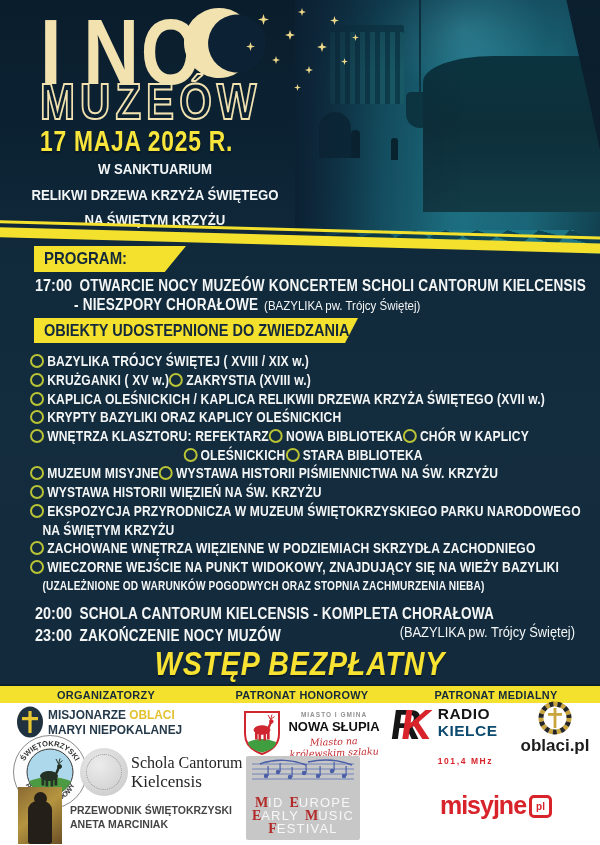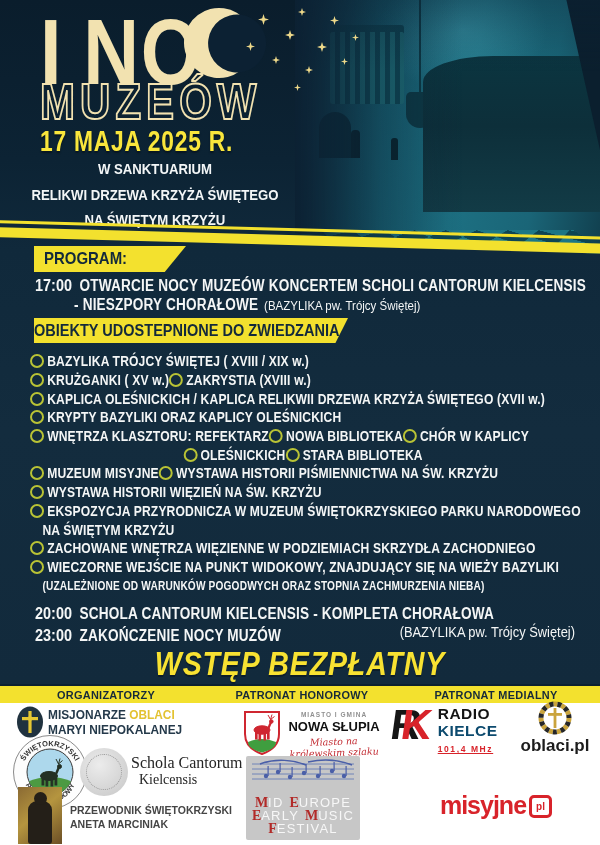--- a/index.html
+++ b/index.html
@@ -48,21 +48,21 @@
     transform:scaleX(.76);transform-origin:left top;text-shadow:0 2px 2px rgba(0,0,0,.4);}
   .subs{position:absolute;left:0;top:156px;width:310px;text-align:center;color:#f3f6f7;font-weight:bold;
     font-size:15.5px;line-height:25.5px;transform:scaleX(.85);transform-origin:center top;}
   .stripe{position:absolute;left:-6px;width:615px;background:#f3e12e;transform:rotate(1.55deg);transform-origin:left top;z-index:3;}
   .s1{top:220px;height:3px;}
   .s2{top:227px;height:9.5px;}
   
   .badge{position:absolute;background:#f3e12e;color:#13293b;display:flex;align-items:center;z-index:4;}
   .badge span{transform:scaleX(.88);transform-origin:left center;white-space:nowrap;font-weight:bold;}
   .prog{left:34px;top:246px;width:142px;height:26px;font-size:17px;padding-left:10px;clip-path:polygon(0 0,100% 0,86% 100%,0 100%);}
-  .obj{left:34px;top:318px;width:314px;height:25px;font-size:16.5px;padding-left:0;clip-path:polygon(0 0,100% 0,96% 100%,0 100%);}
+  .obj{left:34px;top:318px;width:314px;height:25px;font-size:16.5px;padding-left:10px;clip-path:polygon(0 0,100% 0,96% 100%,0 100%);}
   .pline{position:absolute;display:flex;align-items:baseline;white-space:nowrap;color:#f4f6f6;
     transform:scaleX(.85);transform-origin:left top;}
   .ptime{font-size:17px;font-weight:bold;margin-right:9px;}
   .ptxt{font-size:16px;font-weight:bold;letter-spacing:.2px;}
   .pvenue{font-size:13.5px;font-weight:normal;margin-left:7px;}
   .l1700{left:35px;top:276px;}
   .l1700b{left:74px;top:296px;}
   .l2000{left:35px;top:604px;}
   .l2300{left:35px;top:626px;}
   .pvenue2{position:absolute;left:300px;top:624px;width:275px;text-align:right;color:#f4f6f6;font-size:14px;
@@ -83,21 +83,21 @@
   .oblate-logo{position:absolute;left:16px;top:22px;}
   .mis-text{position:absolute;left:48px;top:23px;font-size:13.5px;font-weight:bold;color:#24394a;line-height:15px;
     transform:scaleX(.88);transform-origin:left top;white-space:nowrap;}
   .mis-text .yell{color:#e3c231;}
   .park{position:absolute;left:12px;top:50px;}
   .seal{position:absolute;left:80px;top:64px;width:48px;height:48px;border-radius:50%;
     background:radial-gradient(circle at 40% 35%,#ececec,#c6c6c6);}
   .seal::after{content:'';position:absolute;inset:6px;border:1px dotted #999;border-radius:50%;}
   .schola-text{position:absolute;left:131px;top:70px;font-family:"Liberation Serif",serif;color:#252525;}
   .schola-text .sl1{font-size:16px;}
-  .schola-text .sl2{font-size:14px;margin-left:8px;}
+  .schola-text .sl2{font-size:17px;}
   .gphoto{position:absolute;left:18px;top:103px;width:44px;height:57px;
     background:linear-gradient(140deg,#8a6a33,#b5953f 45%,#6b4f26);}
   .gperson{position:absolute;left:10px;top:14px;width:24px;height:43px;background:#241f18;border-radius:9px 9px 3px 3px;}
   .gperson::before{content:'';position:absolute;top:-9px;left:6px;width:13px;height:13px;border-radius:50%;background:#241f18;}
   .gtext{position:absolute;left:70px;top:120px;font-size:10.5px;font-weight:bold;color:#454545;line-height:13.5px;white-space:nowrap;}
   .crest{position:absolute;left:243px;top:26px;}
   .citytext{position:absolute;left:283px;top:27px;width:102px;text-align:center;}
   .city-over{font-size:6.5px;letter-spacing:1px;color:#909090;font-weight:bold;}
   .city-name{font-size:13px;font-weight:bold;color:#101010;margin-top:1px;}
   .city-tag{font-size:9.5px;font-style:italic;color:#c22a31;font-family:"DejaVu Serif",serif;transform:rotate(-2deg);margin-top:2px;}
@@ -107,21 +107,21 @@
   .meemf-line .mw{display:flex;align-items:baseline;}
   .meemf-line .cap{font-family:"Liberation Serif",serif;font-weight:bold;font-size:14px;color:#b22a28;}
   .meemf-line .rest{font-size:13px;font-weight:normal;color:#f7f7f7;letter-spacing:1.2px;}
   .rkblock{position:absolute;left:391px;top:21px;display:flex;align-items:flex-start;}
   .rkmark{display:flex;font-size:42px;font-weight:bold;line-height:40px;transform:skewX(-8deg);}
   .rk-r{color:#161616;}
   .rk-k{color:#d8232a;margin-left:-20px;}
   .rktext{margin-left:6px;line-height:17px;white-space:nowrap;}
   .rk-radio{font-size:15.5px;font-weight:bold;color:#141414;letter-spacing:.5px;}
   .rk-kielce{font-size:15.5px;font-weight:bold;color:#0c4a6e;letter-spacing:.5px;}
-  .rk-freq{font-size:8.5px;font-weight:bold;color:#d8232a;letter-spacing:1.6px;margin-top:2px;text-decoration:underline;}
+  .rk-freq{font-size:8.5px;font-weight:bold;color:#d8232a;letter-spacing:1.6px;margin-top:14px;}
   .oblicon{position:absolute;left:537px;top:16px;}
   .oblaci-pl{position:absolute;left:506px;top:52px;width:98px;text-align:center;font-size:17px;font-weight:bold;color:#1c1c1c;}
   .kielcerow{position:absolute;left:398px;top:64px;display:flex;align-items:flex-start;}
   .crown{margin-top:2px;margin-right:1px;}
   .kielce-word{font-size:25px;font-weight:bold;color:#141414;letter-spacing:-1px;line-height:28px;}
   .plus-word{font-size:25px;font-weight:bold;font-style:italic;color:#d8232a;font-family:"DejaVu Serif",serif;line-height:28px;margin-left:1px;}
   .misyjnerow{position:absolute;left:392px;top:107px;width:208px;display:flex;justify-content:center;align-items:center;}
   .misyjne-word{font-size:25px;font-weight:bold;color:#d8232a;letter-spacing:-1px;line-height:26px;}
   .plbox{display:inline-flex;width:17px;height:17px;border:3px solid #d8232a;border-radius:5px;align-items:center;justify-content:center;
     font-size:10px;font-weight:bold;color:#d8232a;margin-left:3px;margin-top:4px;}

